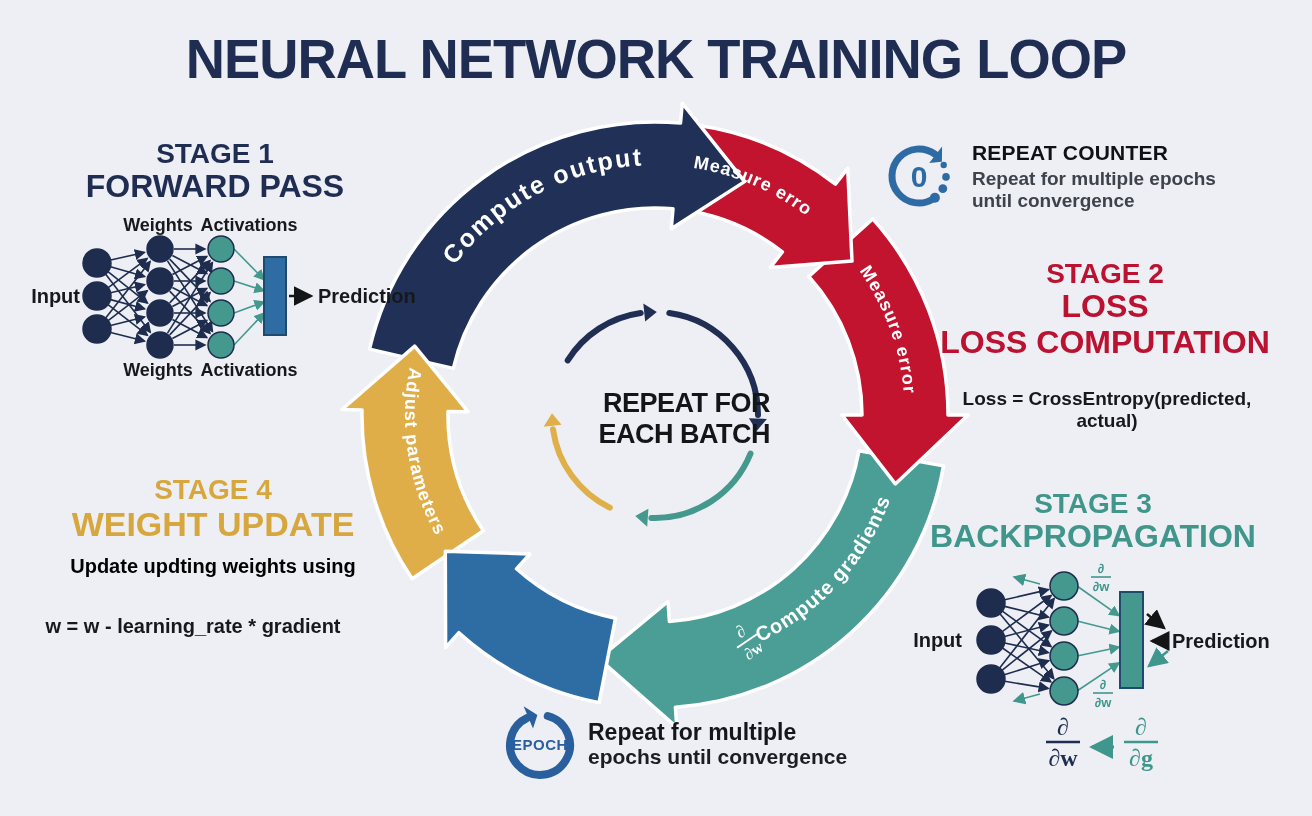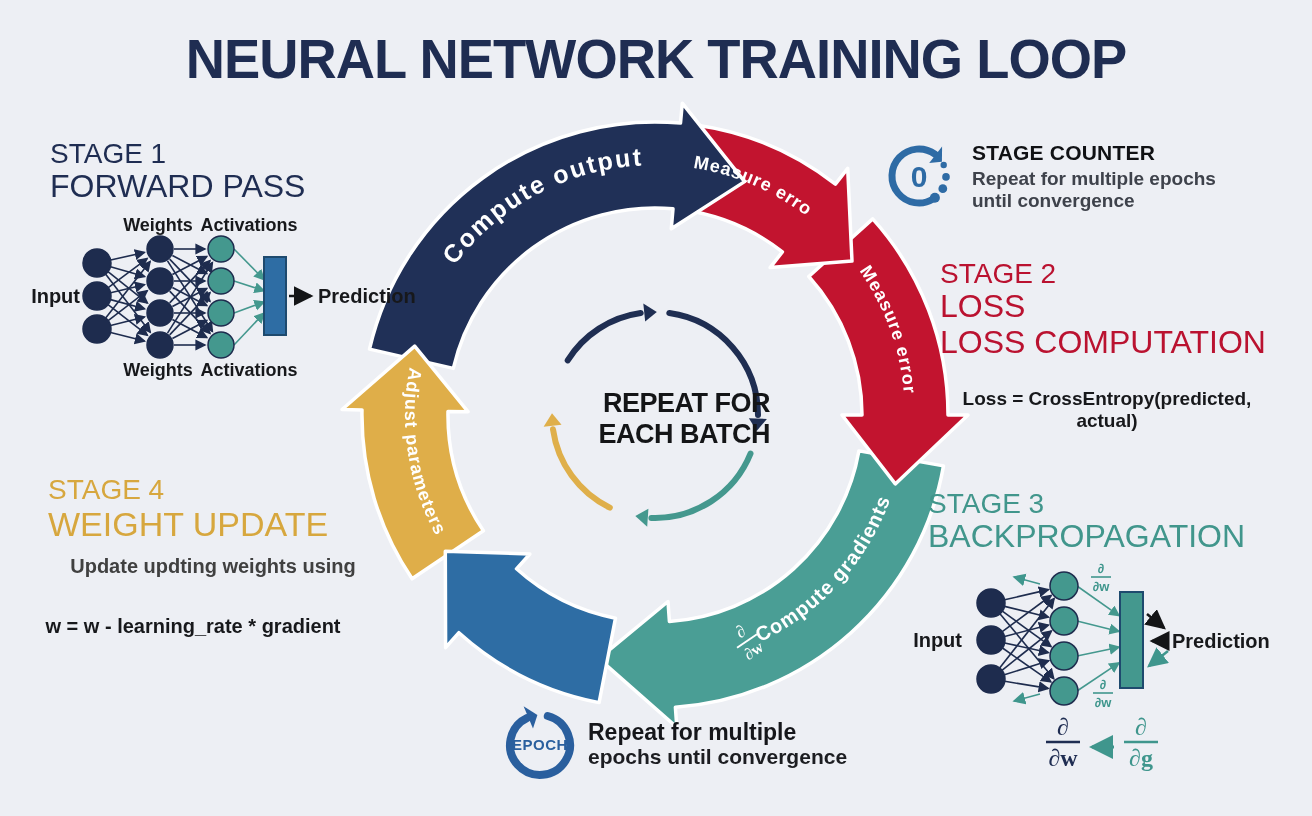--- a/index.html
+++ b/index.html
@@ -1,25 +1,25 @@
 <!DOCTYPE html>
 <html><head>
 <meta charset="utf-8">
 <style>
   html,body{margin:0;padding:0;background:#dfe3ea;}
   .canvas{position:relative;width:1312px;height:816px;background:#edeff4;overflow:hidden;
           font-family:"Liberation Sans",sans-serif;}
   .abs{position:absolute;}
   h1.title{margin:0;width:1312px;text-align:center;top:26px;left:0;
            font-size:56px;font-weight:800;letter-spacing:-1px;color:#1f2d52;transform:scaleX(.97);}
-  .stage-block{line-height:1.12;font-weight:400;}
+  .stage-block{text-align:center;line-height:1.12;font-weight:700;}
   .stage-sub{font-size:28px;}
   .stage-main{font-size:32px;}
   .s-navy{color:#1f2d52;} .s-red{color:#ba1230;} .s-teal{color:#41968c;} .s-gold{color:#d7a73e;}
-  .desc{font-size:20px;font-weight:700;color:#404040;text-align:center;line-height:1.15;}
+  .desc{font-size:20px;font-weight:700;color:#000000;text-align:center;line-height:1.15;}
   .formula{font-size:20px;font-weight:800;color:#17181b;text-align:center;}
   .center-label{width:230px;left:540px;top:388px;text-align:right;font-size:27px;font-weight:800;
                 color:#141517;line-height:1.13;letter-spacing:-0.5px;}
   .ec-title{font-size:21px;font-weight:800;color:#101114;letter-spacing:.2px;}
   .ec-line{font-size:19px;font-weight:700;color:#3e424b;line-height:1.18;}
   .badge-l1{font-size:23px;font-weight:800;color:#15161a;line-height:1.1;}
   .badge-l2{font-size:21px;font-weight:700;color:#1c1d21;line-height:1.15;}
   svg{position:absolute;left:0;top:0;}
   .nn-label{font:700 18px "Liberation Sans",sans-serif;fill:#17181b;}
   .arc-label{fill:#ffffff;font-weight:700;}
@@ -248,21 +248,21 @@
   <div class="abs stage-block s-gold" style="left:48px;top:474px;width:330px">
     <div class="stage-sub">STAGE 4</div>
     <div class="stage-main" style="font-size:34px">WEIGHT UPDATE</div>
   </div>
   <div class="abs desc" style="left:48px;top:555px;width:330px">
     <div>Update updting weights using</div>
   </div>
   <div class="abs formula" style="left:28px;top:615px;width:330px">w = w - learning_rate * gradient</div>
 
   <div class="abs" style="left:972px;top:141px;width:280px">
-    <div class="ec-title">STAGE COUNTER</div>
+    <div class="ec-title">REPEAT COUNTER</div>
     <div class="ec-line" style="margin-top:3px">Repeat for multiple epochs</div>
     <div class="ec-line">until convergence</div>
   </div>
 
   <div class="abs" style="left:588px;top:720px;width:300px">
     <div class="badge-l1">Repeat for multiple</div>
     <div class="badge-l2">epochs until convergence</div>
   </div>
 
 </div>

